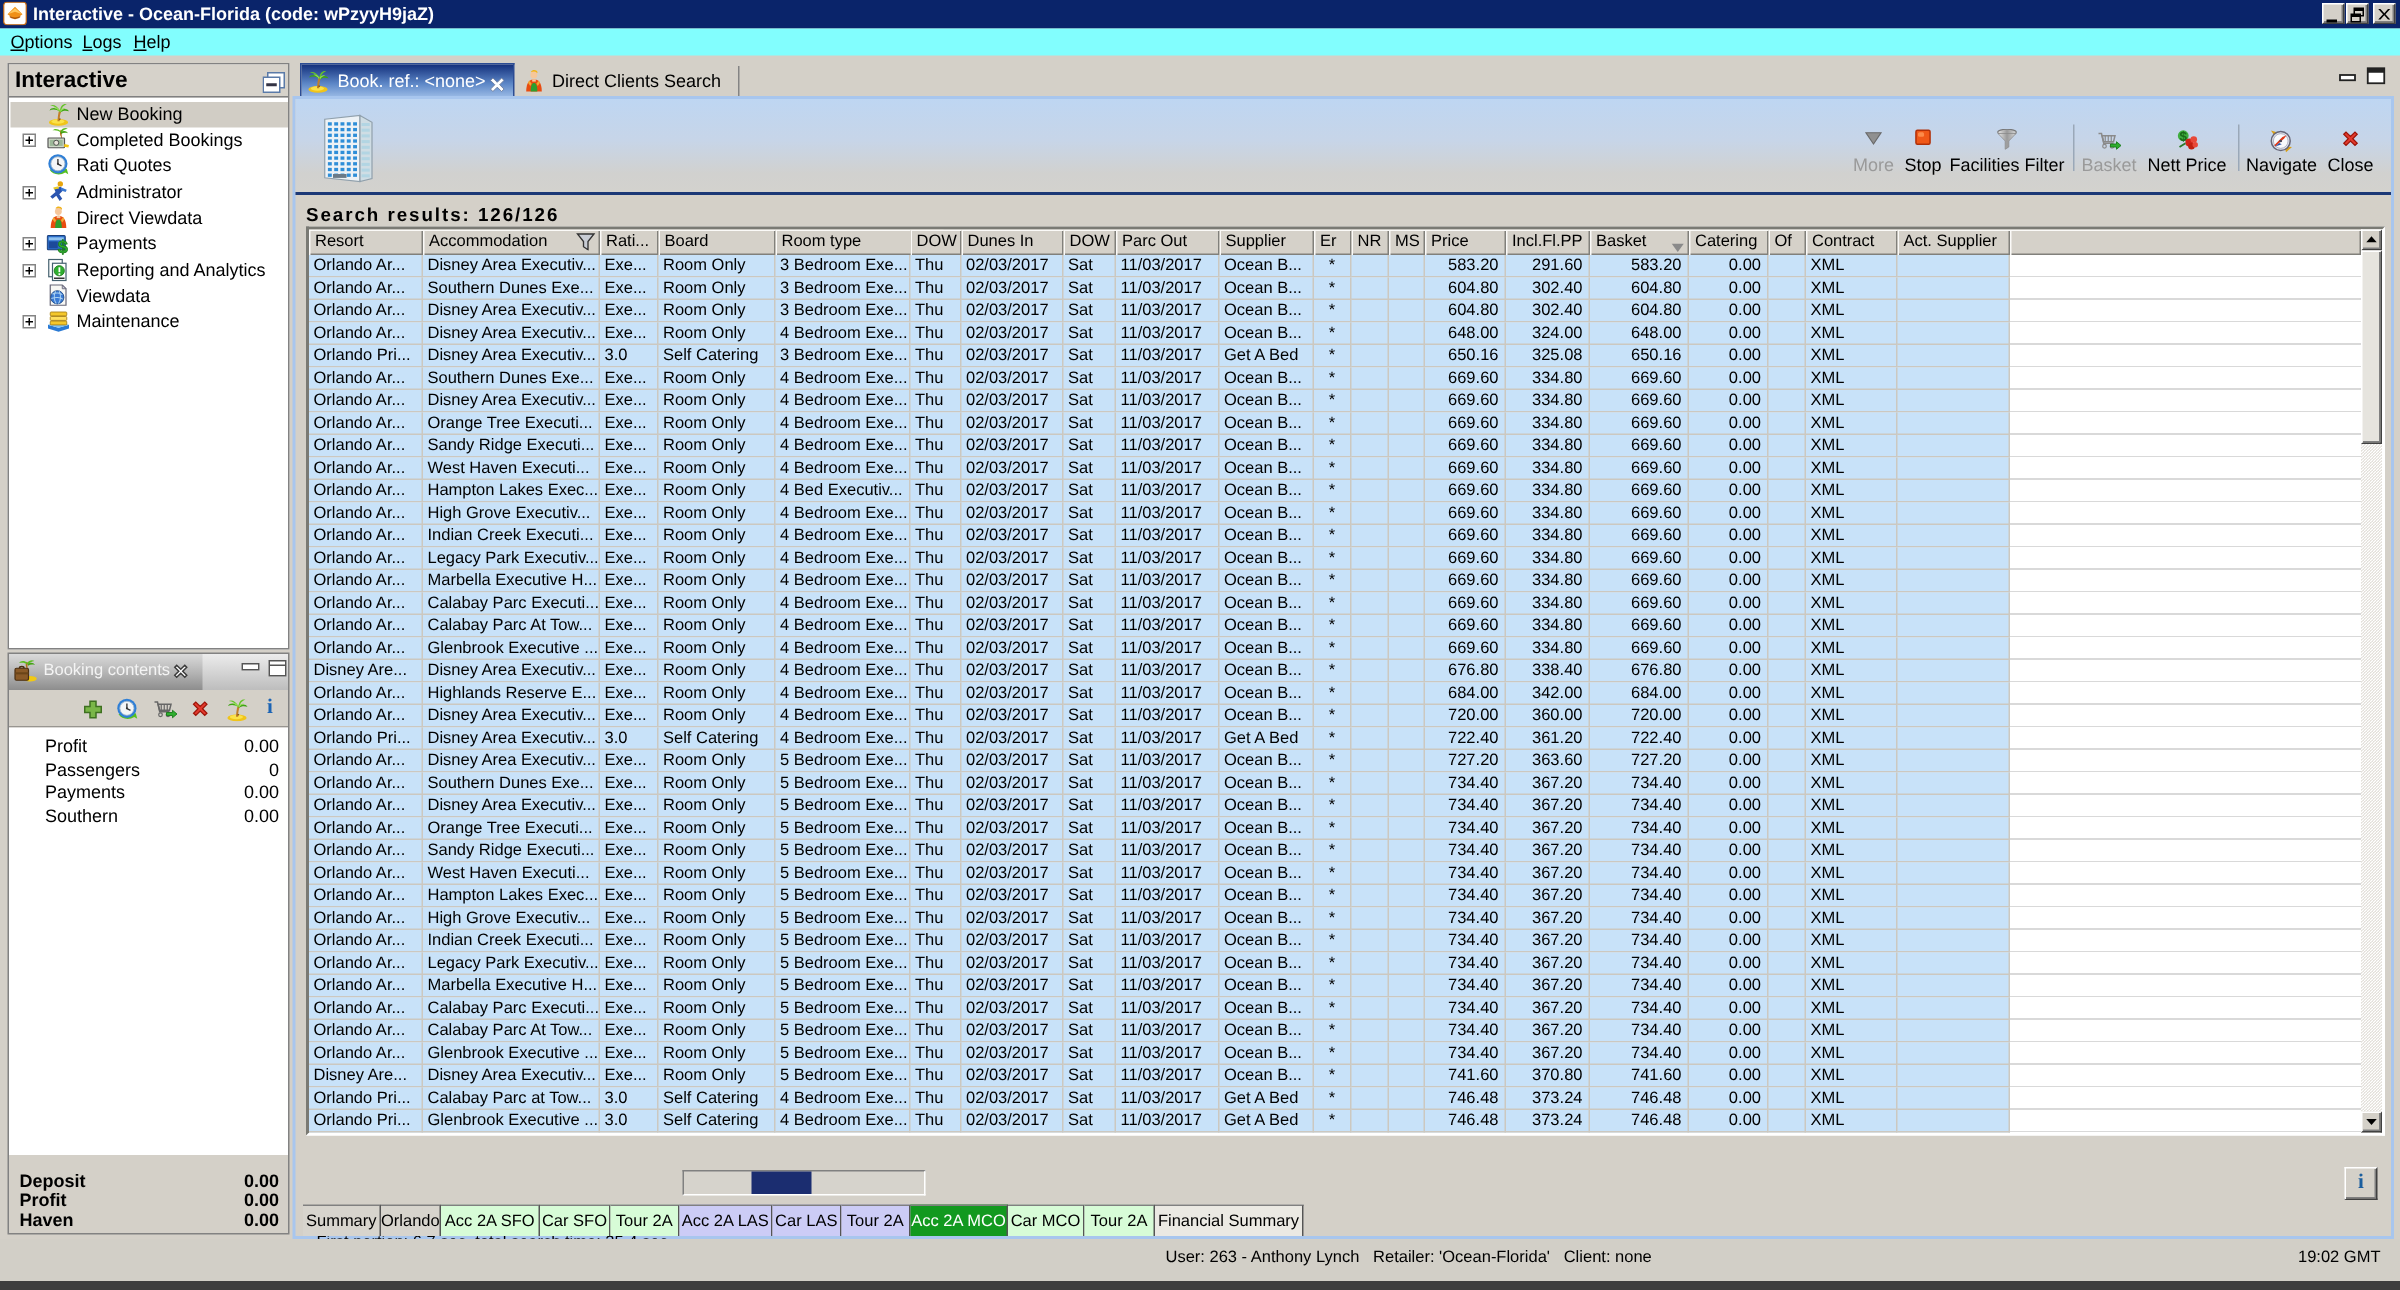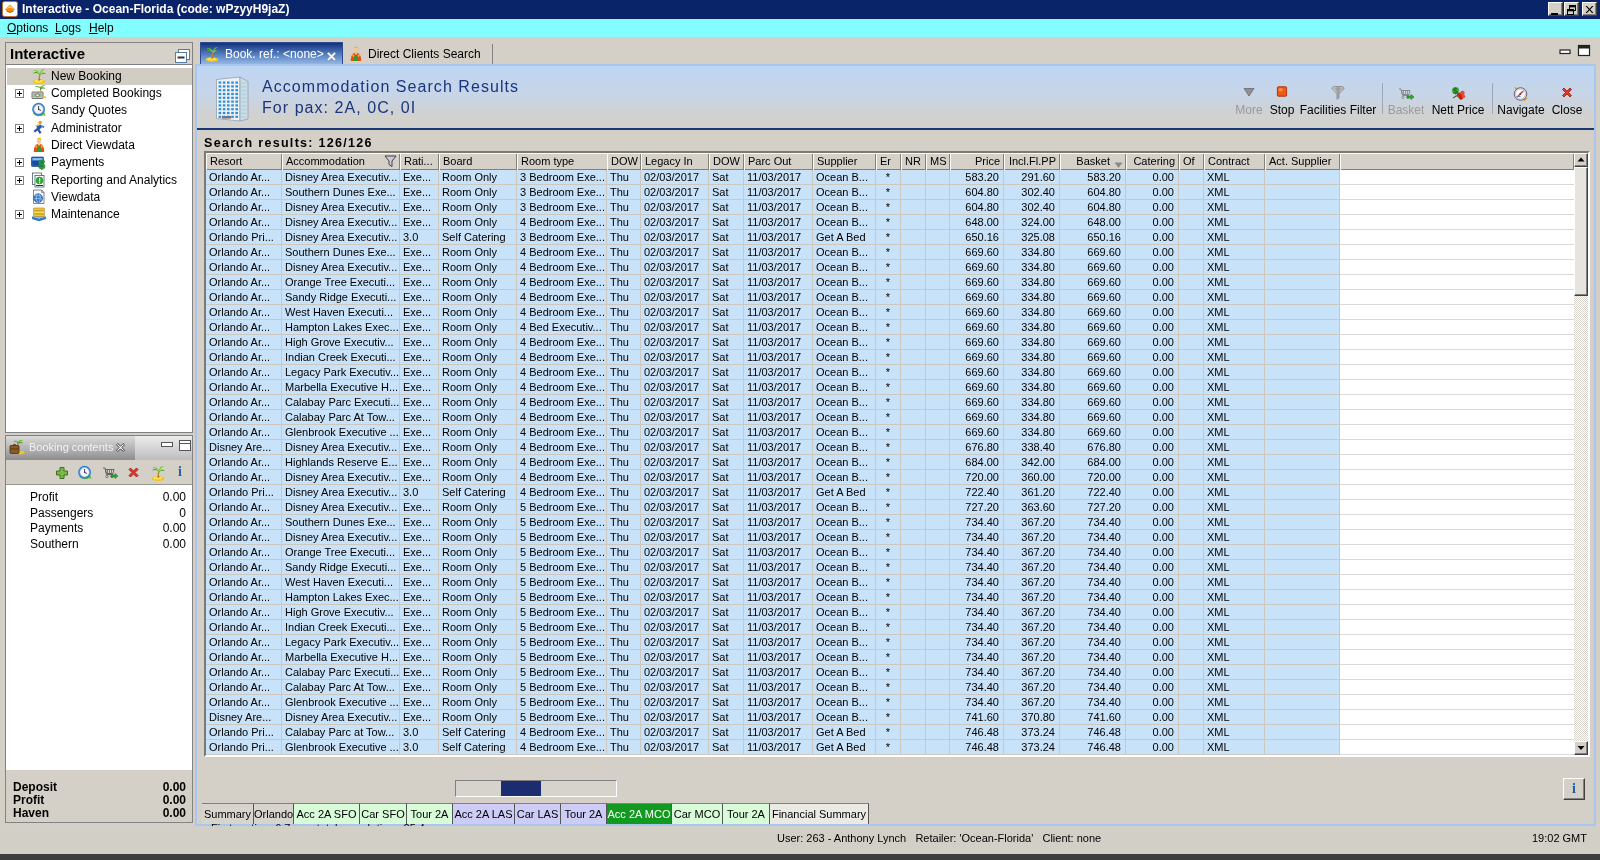--- a/index.html
+++ b/index.html
@@ -38,21 +38,21 @@
 #main{left:195px;top:64px;width:1401px;height:762px;border:2px solid #a8c6ee;background:#d4d0c8}
 #mhead{left:0;top:0;width:1397px;height:62px;background:linear-gradient(#bed6f2 0%,#c7d5e8 45%,#d1d1cf 80%,#d3d2ce 100%)}
 #mrule{left:0;top:62px;width:1397px;height:2px;background:#1b3876}
 .tbtn{position:absolute;top:20px;width:70px;height:30px;text-align:center;font-size:12px}
 .tbtn .ic{position:absolute;left:50%;transform:translateX(-50%);top:0}
 .tbtn .tx{position:absolute;left:50%;transform:translateX(-50%);top:17px;white-space:nowrap}
 .tsep{position:absolute;top:17px;width:1px;height:31px;background:#9aa8b8}
 
 #grid{left:7px;top:85px;width:1386px;height:606px;border:2px solid;border-color:#7a7a74 #fff #fff #7a7a74;background:#fff}
 .th{position:absolute;top:0;height:17px;background:#d5d1c9;box-shadow:inset 1px 1px 0 #fbfaf8,inset -1px -1px 0 #81807b;font-size:11px;line-height:16px;padding-left:4px;white-space:nowrap;overflow:hidden}
-.th.r{text-align:right;padding-right:4px}
+.th.r{text-align:left;padding-right:4px}
 .tr{position:absolute;left:0;width:1134px;height:15px;display:flex;background:#c8e2f9}
 .td{flex:none;height:15px;font-size:11px;line-height:14px;padding:0 0 0 3px;white-space:nowrap;overflow:hidden;border-right:1px solid #ccc8c0;border-bottom:1px solid #ccc8c0}
 .td.r{text-align:right;padding:0 4px 0 0}
 .td.c{text-align:center;padding:0}
 #filler{position:absolute;left:1134px;top:17px;width:234px;height:585px;background:repeating-linear-gradient(to bottom,#fff 0 14px,#d9d9d9 14px 15px)}
 
 #sbar{position:absolute;left:1368px;top:0;width:14px;height:602px;background:#fff;background-image:linear-gradient(45deg,#d8d4cc 25%,transparent 25%,transparent 75%,#d8d4cc 75%),linear-gradient(45deg,#d8d4cc 25%,transparent 25%,transparent 75%,#d8d4cc 75%);background-size:2px 2px;background-position:0 0,1px 1px}
 .sbtn{position:absolute;left:0;width:14px;height:14px;background:#d4d0c8;border:1px solid;border-color:#fff #404040 #404040 #fff;box-shadow:inset -1px -1px 0 #808080}
 #sthumb{position:absolute;left:0;top:14px;width:14px;height:129px;background:#e6e4de;border:1px solid;border-color:#fff #404040 #404040 #fff;box-shadow:inset -1px -1px 0 #808080}
 
@@ -134,21 +134,21 @@
       <span class="lbl">Completed Bookings</span>
     </div>
 <div class="trow" style="top:59px;">
 <span class="ticon"><svg style="" width="16" height="16" viewBox="0 0 16 16">
           <path d="M2 11 C4 14.5,9 15.2,12.5 13 L14.5 14.2 L13.5 10.5 Z" fill="#56c120"></path>
           <circle cx="7.6" cy="7.2" r="6.4" fill="#2f7fd6"></circle>
           <circle cx="7.6" cy="7.2" r="4.7" fill="#f4f6f8" stroke="#9db4cc" stroke-width="0.6"></circle>
           <path d="M7.6 4 L7.6 7.4 L10 8.6" stroke="#333" stroke-width="0.9" fill="none"></path>
           <circle cx="7.6" cy="7.2" r="0.7" fill="#333"></circle>
         </svg></span>
-      <span class="lbl">Sandy Quotes</span>
+      <span class="lbl">Rati Quotes</span>
     </div>
 <div class="trow" style="top:77px;">
 <span class="plus"></span>
 <span class="ticon"><svg style="" width="16" height="16" viewBox="0 0 16 16">
           <circle cx="9.2" cy="2.6" r="1.8" fill="#e8a50c"></circle>
           <path d="M5 5.5 L9.5 4.5 L11 7 L8.5 9.5 L10.5 12.5 L8.8 14 L6.5 10.5 L4 12.5 L2.5 11 L6 8 Z" fill="#2b55b0"></path>
           <path d="M9.5 4.8 L13.5 6.5 L12.8 8 L9.8 7" fill="#3a77d0"></path>
           <path d="M4.5 5 L8 4.2 L8.4 5.6 L5 6.4 Z" fill="#e8ca28"></path>
         </svg></span>
       <span class="lbl">Administrator</span>
@@ -403,21 +403,20 @@
           <rect x="26" y="14.6" width="5.5" height="2" fill="#aed4e2" opacity="0.9"></rect>
           <rect x="26" y="18.4" width="5.5" height="2" fill="#aed4e2" opacity="0.9"></rect>
           <rect x="26" y="22.2" width="5.5" height="2" fill="#aed4e2" opacity="0.9"></rect>
           <rect x="26" y="26.0" width="5.5" height="2" fill="#aed4e2" opacity="0.9"></rect>
           <rect x="26" y="29.799999999999997" width="5.5" height="2" fill="#aed4e2" opacity="0.9"></rect>
           <rect x="26" y="33.599999999999994" width="5.5" height="2" fill="#aed4e2" opacity="0.9"></rect>
           <rect x="26" y="37.4" width="5.5" height="2" fill="#aed4e2" opacity="0.9"></rect>
           <rect x="26" y="41.199999999999996" width="5.5" height="2" fill="#aed4e2" opacity="0.9"></rect>
           <rect x="7" y="41" width="9" height="2.6" fill="#6a7a88"></rect>
         </svg></span>
-<div style="position:absolute;left:65px;top:10px;font-size:16px;letter-spacing:1.05px;color:#1a357e;line-height:21px">Accommodation Search Results<br>For pax: 2A, 0C, 0I</div>
 <div class="tbtn" style="left:1017px;color:#9a9a9a;">
         <span class="ic"><svg style="" width="12" height="10" viewBox="0 0 12 10">
             <path d="M1 1.5 L11 1.5 L6 9 Z" fill="#909090" stroke="#6a6a6a" stroke-width="0.8"></path>
           </svg></span>
         <span class="tx">More</span>
       </div>
 <div class="tbtn" style="left:1050px;">
         <span class="ic"><svg style="" width="11" height="11" viewBox="0 0 11 11">
             <rect x="0.8" y="0.8" width="9.4" height="9.4" rx="1" fill="#f05818" stroke="#b03008" stroke-width="1"></rect>
             <rect x="2.2" y="2.2" width="4" height="3" rx="1" fill="#ff9858" opacity="0.8"></rect>
@@ -486,21 +485,21 @@
 </div>
 <div id="mrule" class="abs"></div>
 <div class="abs" style="left:7px;top:70px;font-weight:bold;font-size:12.5px;letter-spacing:1.3px">Search results: 126/126</div>
 <div id="grid" class="abs">
 <div class="th" style="left:0px;width:76px;">Resort</div>
 <div class="th" style="left:76px;width:118px;">Accommodation</div>
 <div class="th" style="left:194px;width:39px;">Rati...</div>
 <div class="th" style="left:233px;width:78px;">Board</div>
 <div class="th" style="left:311px;width:112px;">Room type</div>
 <div class="th" style="left:401px;width:34px;">DOW</div>
-<div class="th" style="left:435px;width:68px;">Legacy In</div>
+<div class="th" style="left:435px;width:68px;">Dunes In</div>
 <div class="th" style="left:503px;width:35px;">DOW</div>
 <div class="th" style="left:538px;width:69px;">Parc Out</div>
 <div class="th" style="left:607px;width:63px;">Supplier</div>
 <div class="th" style="left:670px;width:25px;">Er</div>
 <div class="th" style="left:695px;width:25px;">NR</div>
 <div class="th" style="left:720px;width:24px;">MS</div>
 <div class="th r" style="left:744px;width:54px;">Price</div>
 <div class="th r" style="left:798px;width:56px;">Incl.Fl.PP</div>
 <div class="th r" style="left:854px;width:66px;padding-right:16px;">Basket</div>
 <div class="th r" style="left:920px;width:53px;">Catering</div>

